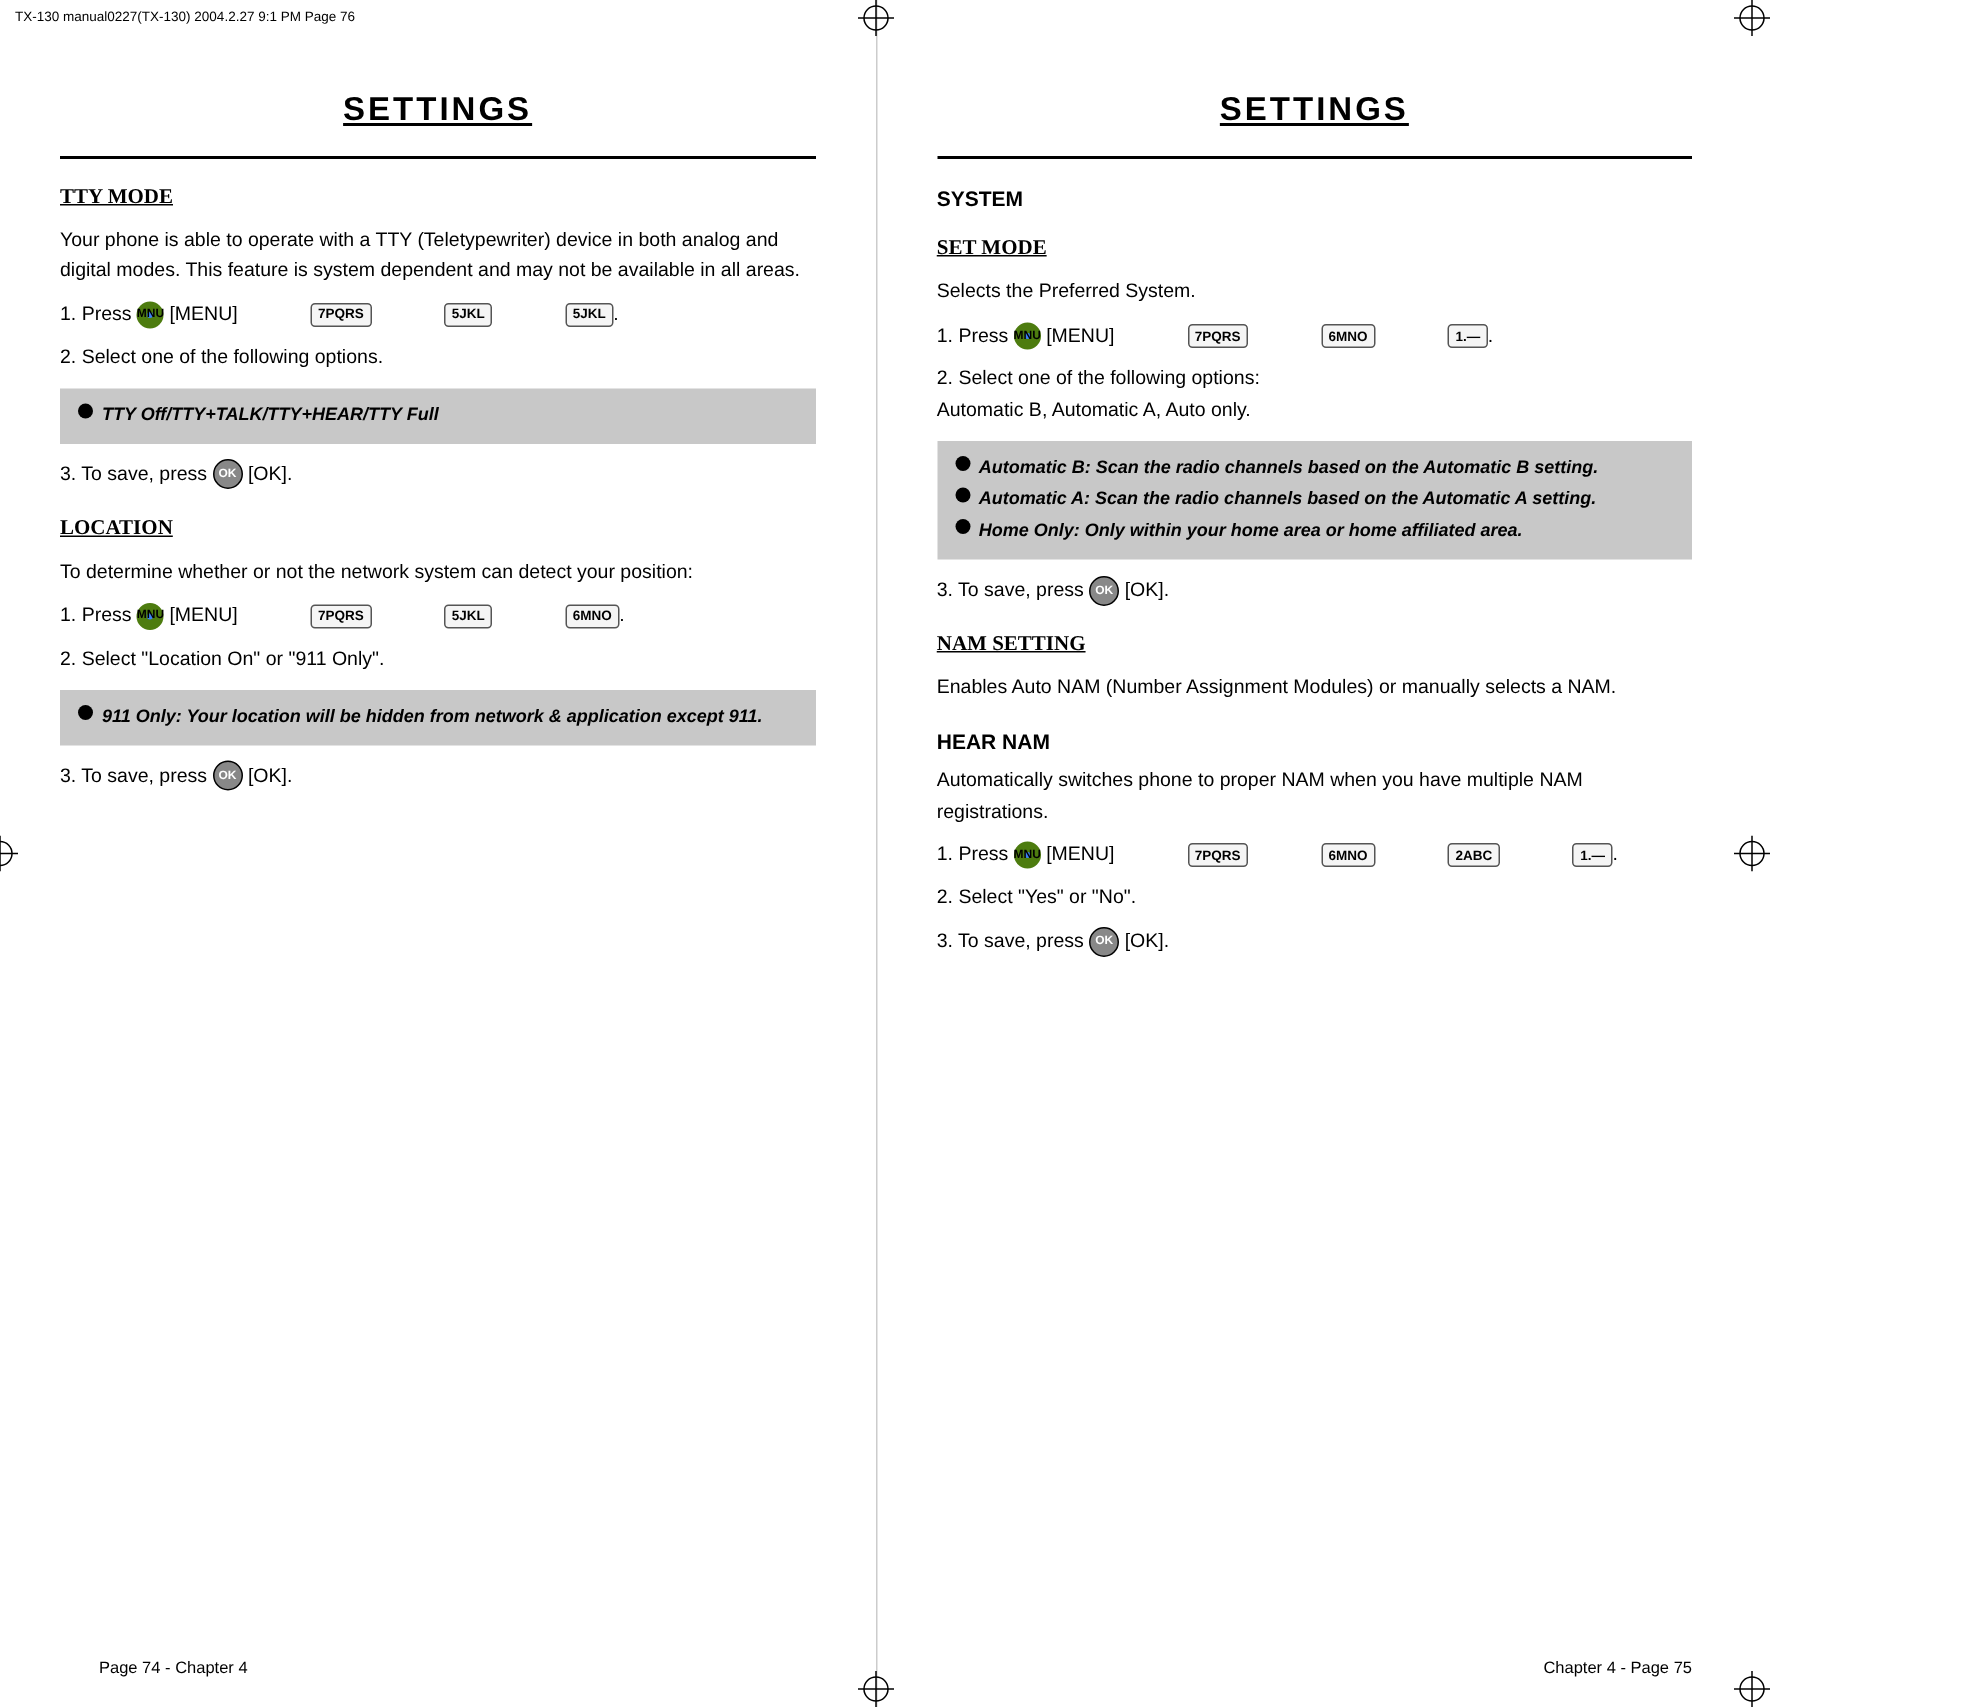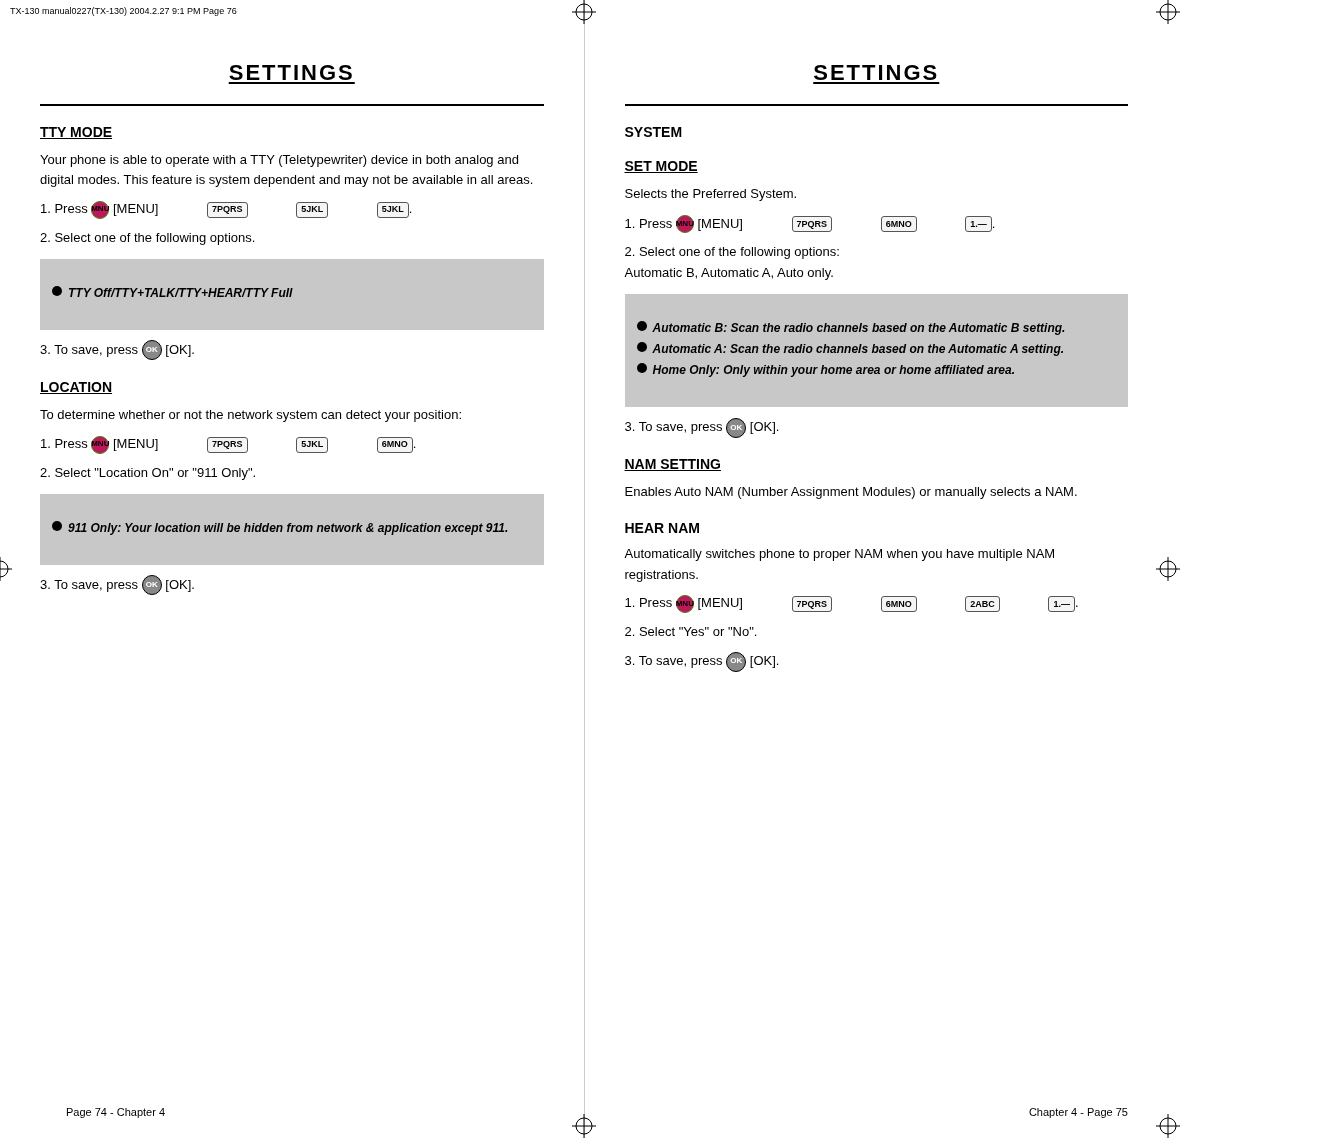--- a/index.html
+++ b/index.html
@@ -65,20 +65,21 @@
       border-top: 2px solid #000;
       margin-bottom: 18px;
     }
 
     .subsection-title {
       font-size: 14px;
       font-weight: bold;
       text-decoration: underline;
       margin-bottom: 10px;
       margin-top: 18px;
+      font-family: Liberation Serif, serif;
     }
 
     .subsection-title-plain {
       font-size: 14px;
       font-weight: bold;
       margin-bottom: 8px;
       margin-top: 18px;
     }
 
     p {
@@ -106,29 +107,29 @@
       padding: 1px 4px;
       min-width: 20px;
       height: 16px;
       vertical-align: middle;
       position: relative;
       margin-left: 45px;
     }
 
     .key-menu {
       font-size: 8px;
-      background: #be185d;
+      background: #3b82f6;
       border-radius: 50%;
       width: 18px;
       height: 18px;
       display: inline-flex;
       align-items: center;
       justify-content: center;
       vertical-align: middle;
-      border: 1px solid #4d7c0f;
+      border: 7px solid #4d7c0f;
       font-weight: bold;
     }
 
     .key-ok {
       background: #888;
       border-radius: 50%;
       width: 20px;
       height: 20px;
       display: inline-flex;
       align-items: center;
@@ -136,21 +137,21 @@
       vertical-align: middle;
       border: 1px solid #000000;
       font-size: 8px;
       color: #fff;
       font-weight: bold;
     }
 
     
     .highlight-box {
       background: #c8c8c8;
-      padding: 25px 12px;
+      padding: 8px 12px;
       margin: 10px 0;
       font-size: 12px;
       font-weight: bold;
       font-style: italic;
       line-height: 1.6;
     }
 
     .highlight-box .item {
       display: flex;
       align-items: flex-start;

